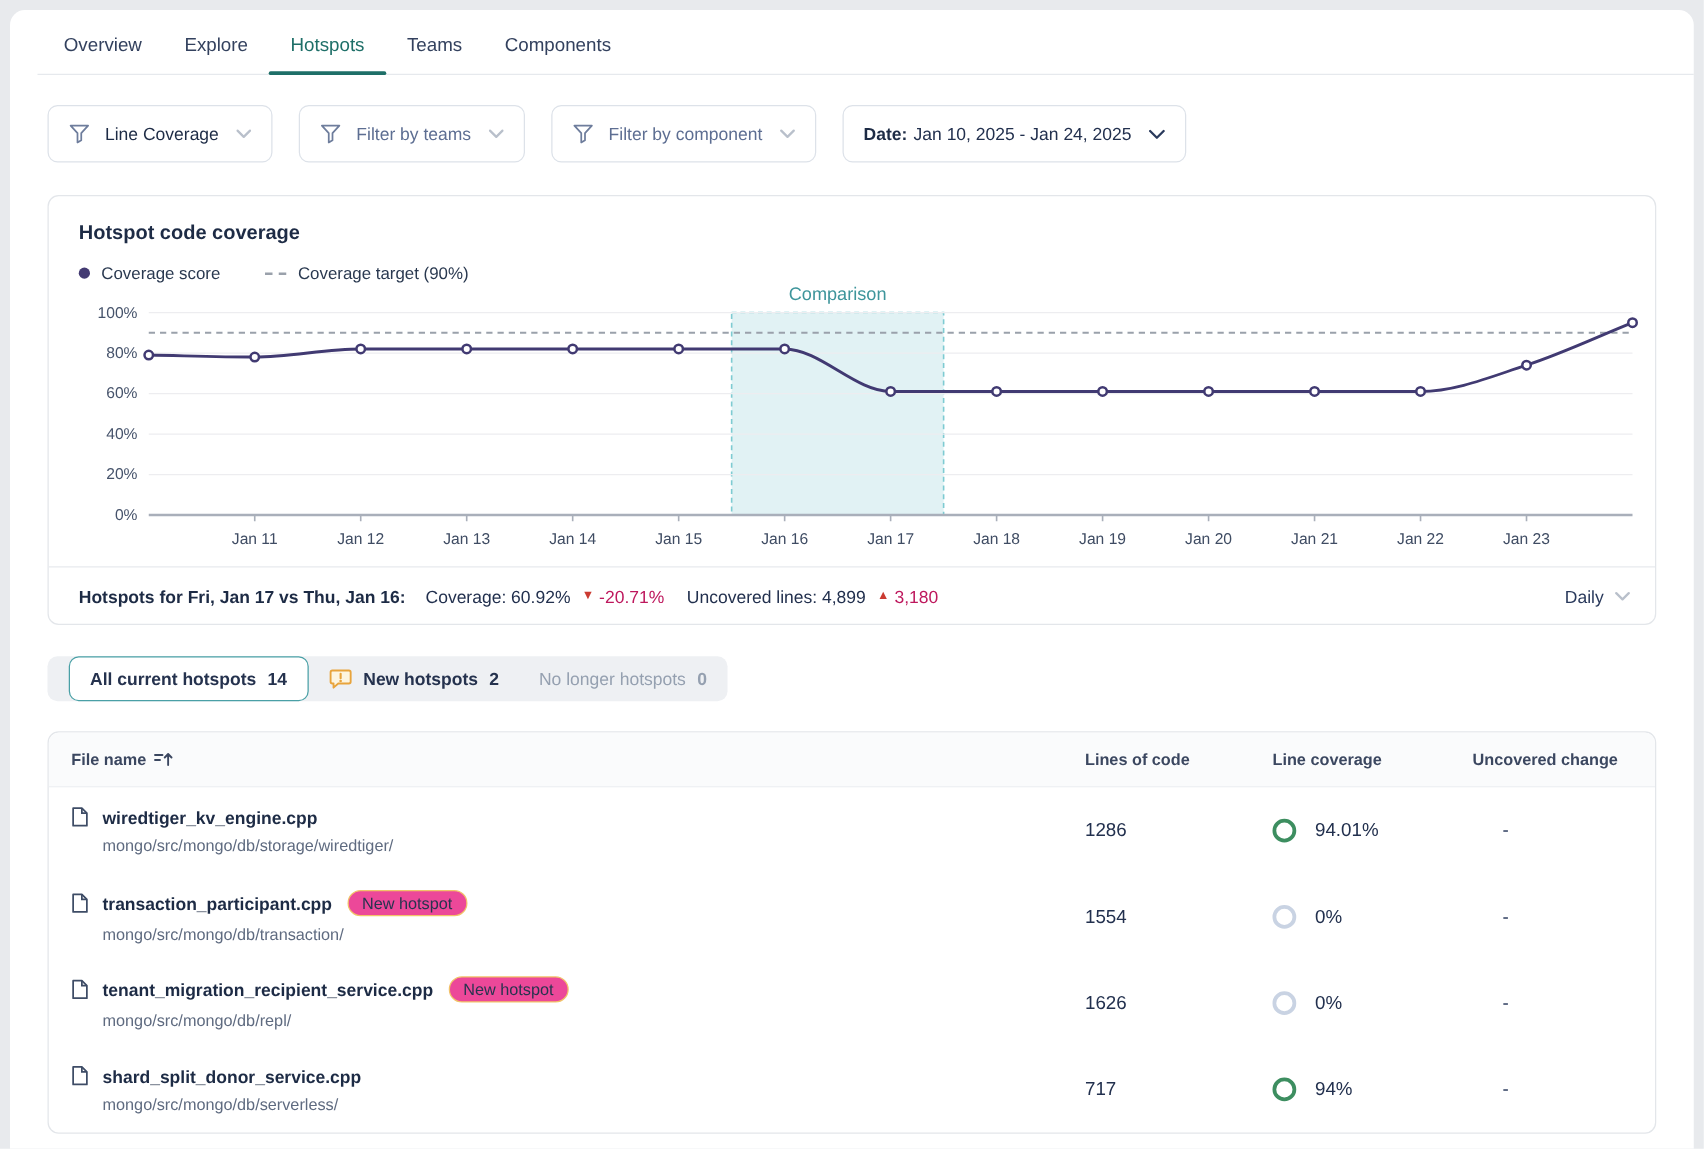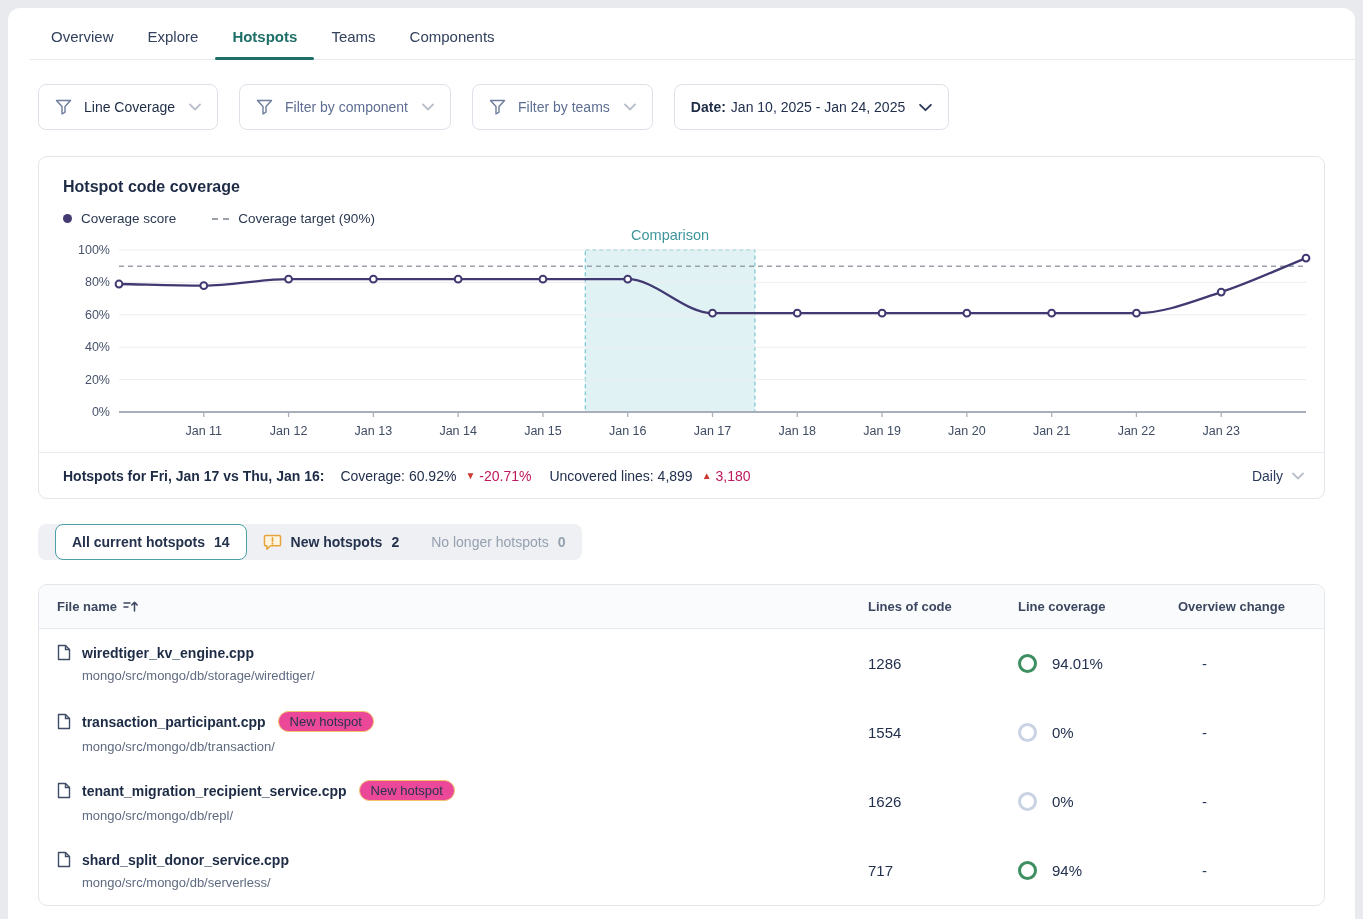--- a/index.html
+++ b/index.html
@@ -4,21 +4,21 @@
 <style>
   * { margin:0; padding:0; box-sizing:border-box; }
   html,body { width:1363px; height:919px; overflow:hidden; }
   body { background:#e8eaed; font-family:"Liberation Sans","DejaVu Sans",sans-serif; color:#22304e; }
   .panel { margin:8px 8px 0 8px; background:#ffffff; border-radius:12px 12px 0 0; min-height:911px; }
 
   
   .nav-row { padding:0 0 0 22px; margin:0 0 0 0; }
   .nav-inner { display:flex; align-items:flex-end; border-bottom:1px solid #e6e9ed; padding-left:4px; }
   .nav-tab { padding:20px 17px 14px 17px; font-size:15px; font-weight:500; color:#33415e; cursor:pointer; position:relative; }
-  .nav-tab.active { color:#1e6f68; font-weight:700; }
+  .nav-tab.active { color:#1e6f68; font-weight:400; }
   .nav-tab.active::after { content:""; position:absolute; left:0; right:0; bottom:-1px; height:3px; background:#1e6f68; border-radius:2px; }
 
   
   .filters { display:flex; align-items:center; padding:24px 0 0 30px; }
   .filter-btn { display:inline-flex; align-items:center; height:46px; background:#fff; border:1px solid #dde2e9; border-radius:8px; padding:0 16px; margin-right:21px; cursor:pointer; font-size:14px; }
   .filter-btn .f-icon { color:#6e7d9c; margin-right:12px; display:inline-flex; }
   .filter-btn .lbl-dark { color:#1d2b45; font-weight:500; }
   .filter-btn .lbl-muted { color:#5d6e92; font-weight:500; }
   .filter-btn .chev { margin-left:14px; color:#b9c0cb; display:inline-flex; }
   .filter-btn .chev.dark { color:#2a3a5c; }
@@ -102,34 +102,34 @@
             <path d="M1 1.5 L6 6.5 L11 1.5" fill="none" stroke="currentColor" stroke-width="1.8" stroke-linecap="round" stroke-linejoin="round"></path>
           </svg>
       </span>
     </div>
     <div class="filter-btn">
       <span class="f-icon">
         <svg width="17" height="16" viewBox="0 0 17 16">
             <path d="M1.5 1.5 h14 l-5.5 6 v5.7 l-3 1.8 V7.5 Z" fill="none" stroke="currentColor" stroke-width="1.4" stroke-linejoin="round"></path>
           </svg>
       </span>
-      <span class="lbl-muted">Filter by component</span>
+      <span class="lbl-muted">Filter by teams</span>
       <span class="chev">
         <svg width="12" height="8" viewBox="0 0 12 8">
             <path d="M1 1.5 L6 6.5 L11 1.5" fill="none" stroke="currentColor" stroke-width="1.8" stroke-linecap="round" stroke-linejoin="round"></path>
           </svg>
       </span>
     </div>
     <div class="filter-btn">
       <span class="f-icon">
         <svg width="17" height="16" viewBox="0 0 17 16">
             <path d="M1.5 1.5 h14 l-5.5 6 v5.7 l-3 1.8 V7.5 Z" fill="none" stroke="currentColor" stroke-width="1.4" stroke-linejoin="round"></path>
           </svg>
       </span>
-      <span class="lbl-muted">Filter by teams</span>
+      <span class="lbl-muted">Filter by component</span>
       <span class="chev">
         <svg width="12" height="8" viewBox="0 0 12 8">
             <path d="M1 1.5 L6 6.5 L11 1.5" fill="none" stroke="currentColor" stroke-width="1.8" stroke-linecap="round" stroke-linejoin="round"></path>
           </svg>
       </span>
     </div>
     <div class="filter-btn date-btn">
       <span class="date-prefix">Date:</span>
       <span class="date-range">Jan 10, 2025 - Jan 24, 2025</span>
       <span class="chev dark">
@@ -264,21 +264,21 @@
         <span>File name</span>
         <span class="sort-ic">
           <svg width="16" height="13" viewBox="0 0 16 13">
               <path d="M1 3 h6 M1 7 h4" stroke="currentColor" stroke-width="1.5" stroke-linecap="round"></path>
               <path d="M11.5 11 V2.5 M8.8 5 L11.5 2.2 L14.2 5" fill="none" stroke="currentColor" stroke-width="1.5" stroke-linecap="round" stroke-linejoin="round"></path>
             </svg>
         </span>
       </div>
       <div class="th">Lines of code</div>
       <div class="th">Line coverage</div>
-      <div class="th">Overview change</div>
+      <div class="th">Uncovered change</div>
     </div>
 
     <div class="t-row">
       <div class="file-cell">
         <div class="file-line">
           <span class="file-ic">
             <svg width="14" height="17" viewBox="0 0 14 17">
                 <path d="M1.5 1.5 h7 l4 4 v10 h-11 Z" fill="none" stroke="currentColor" stroke-width="1.4" stroke-linejoin="round"></path>
                 <path d="M8.5 1.5 v4 h4" fill="none" stroke="currentColor" stroke-width="1.4"></path>
               </svg>

